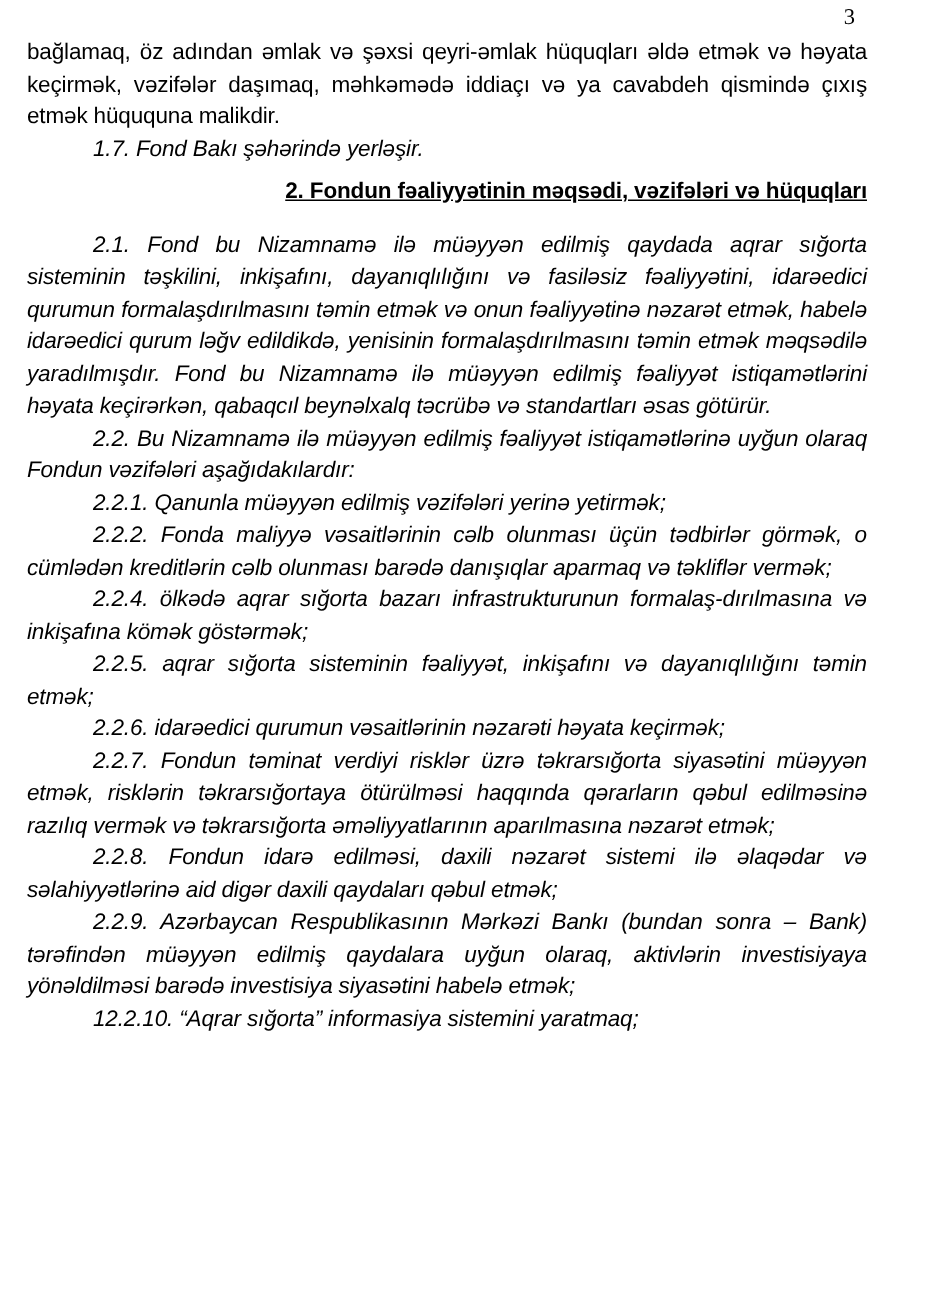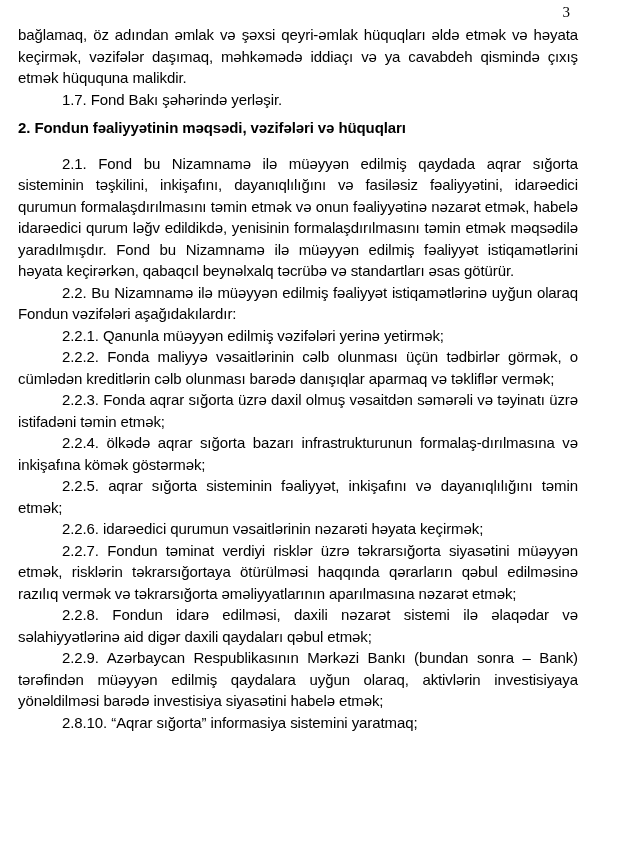--- a/index.html
+++ b/index.html
@@ -30,43 +30,44 @@
   }
   .doc p {
     margin: 0;
     font-size: 15px;
     line-height: 21.5px;
     text-align: justify;
     letter-spacing: -0.1px;
   }
   .doc p.indent {
     text-indent: 44px;
+    font-style: italic;
   }
   .doc p.heading {
     font-weight: bold;
-    text-align: left;
+    text-align: right;
     text-indent: 0;
     margin: 7px 0 14px 0;
+    text-decoration: underline;
   }
 </style>
 </head>
 <body>
 
 <div class="page">
   <div class="page-number">3</div>
   <div class="doc">
       <p class="">bağlamaq, öz adından əmlak və şəxsi qeyri-əmlak hüquqları əldə etmək və həyata keçirmək, vəzifələr daşımaq, məhkəmədə iddiaçı və ya cavabdeh qismində çıxış etmək hüququna malikdir.</p>
       <p class="indent">1.7. Fond Bakı şəhərində yerləşir.</p>
       <p class="heading">2. Fondun fəaliyyətinin məqsədi, vəzifələri və hüquqları</p>
       <p class="indent">2.1. Fond bu Nizamnamə ilə müəyyən edilmiş qaydada aqrar sığorta sisteminin təşkilini, inkişafını, dayanıqlılığını və fasiləsiz fəaliyyətini, idarəedici qurumun formalaşdırılmasını təmin etmək və onun fəaliyyətinə nəzarət etmək, habelə idarəedici qurum ləğv edildikdə, yenisinin formalaşdırılmasını təmin etmək məqsədilə yaradılmışdır. Fond bu Nizamnamə ilə müəyyən edilmiş fəaliyyət istiqamətlərini həyata keçirərkən, qabaqcıl beynəlxalq təcrübə və standartları əsas götürür.</p>
       <p class="indent">2.2. Bu Nizamnamə ilə müəyyən edilmiş fəaliyyət istiqamətlərinə uyğun olaraq Fondun vəzifələri aşağıdakılardır:</p>
       <p class="indent">2.2.1. Qanunla müəyyən edilmiş vəzifələri yerinə yetirmək;</p>
       <p class="indent">2.2.2. Fonda maliyyə vəsaitlərinin cəlb olunması üçün tədbirlər görmək, o cümlədən kreditlərin cəlb olunması barədə danışıqlar aparmaq və təkliflər vermək;</p>
-      <p class="indent">2.2.3. Fonda aqrar sığorta üzrə daxil olmuş vəsaitdən səmərəli və təyinatı üzrə istifadəni təmin etmək;</p>
       <p class="indent">2.2.4. ölkədə aqrar sığorta bazarı infrastrukturunun formalaş-dırılmasına və inkişafına kömək göstərmək;</p>
       <p class="indent">2.2.5. aqrar sığorta sisteminin fəaliyyət, inkişafını və dayanıqlılığını təmin etmək;</p>
       <p class="indent">2.2.6. idarəedici qurumun vəsaitlərinin nəzarəti həyata keçirmək;</p>
       <p class="indent">2.2.7. Fondun təminat verdiyi risklər üzrə təkrarsığorta siyasətini müəyyən etmək, risklərin təkrarsığortaya ötürülməsi haqqında qərarların qəbul edilməsinə razılıq vermək və təkrarsığorta əməliyyatlarının aparılmasına nəzarət etmək;</p>
       <p class="indent">2.2.8. Fondun idarə edilməsi, daxili nəzarət sistemi ilə əlaqədar və səlahiyyətlərinə aid digər daxili qaydaları qəbul etmək;</p>
       <p class="indent">2.2.9. Azərbaycan Respublikasının Mərkəzi Bankı (bundan sonra – Bank) tərəfindən müəyyən edilmiş qaydalara uyğun olaraq, aktivlərin investisiyaya yönəldilməsi barədə investisiya siyasətini habelə etmək;</p>
-      <p class="indent">2.8.10. “Aqrar sığorta” informasiya sistemini yaratmaq;</p>
+      <p class="indent">12.2.10. “Aqrar sığorta” informasiya sistemini yaratmaq;</p>
     </div>
 </div>
 
 </body></html>

